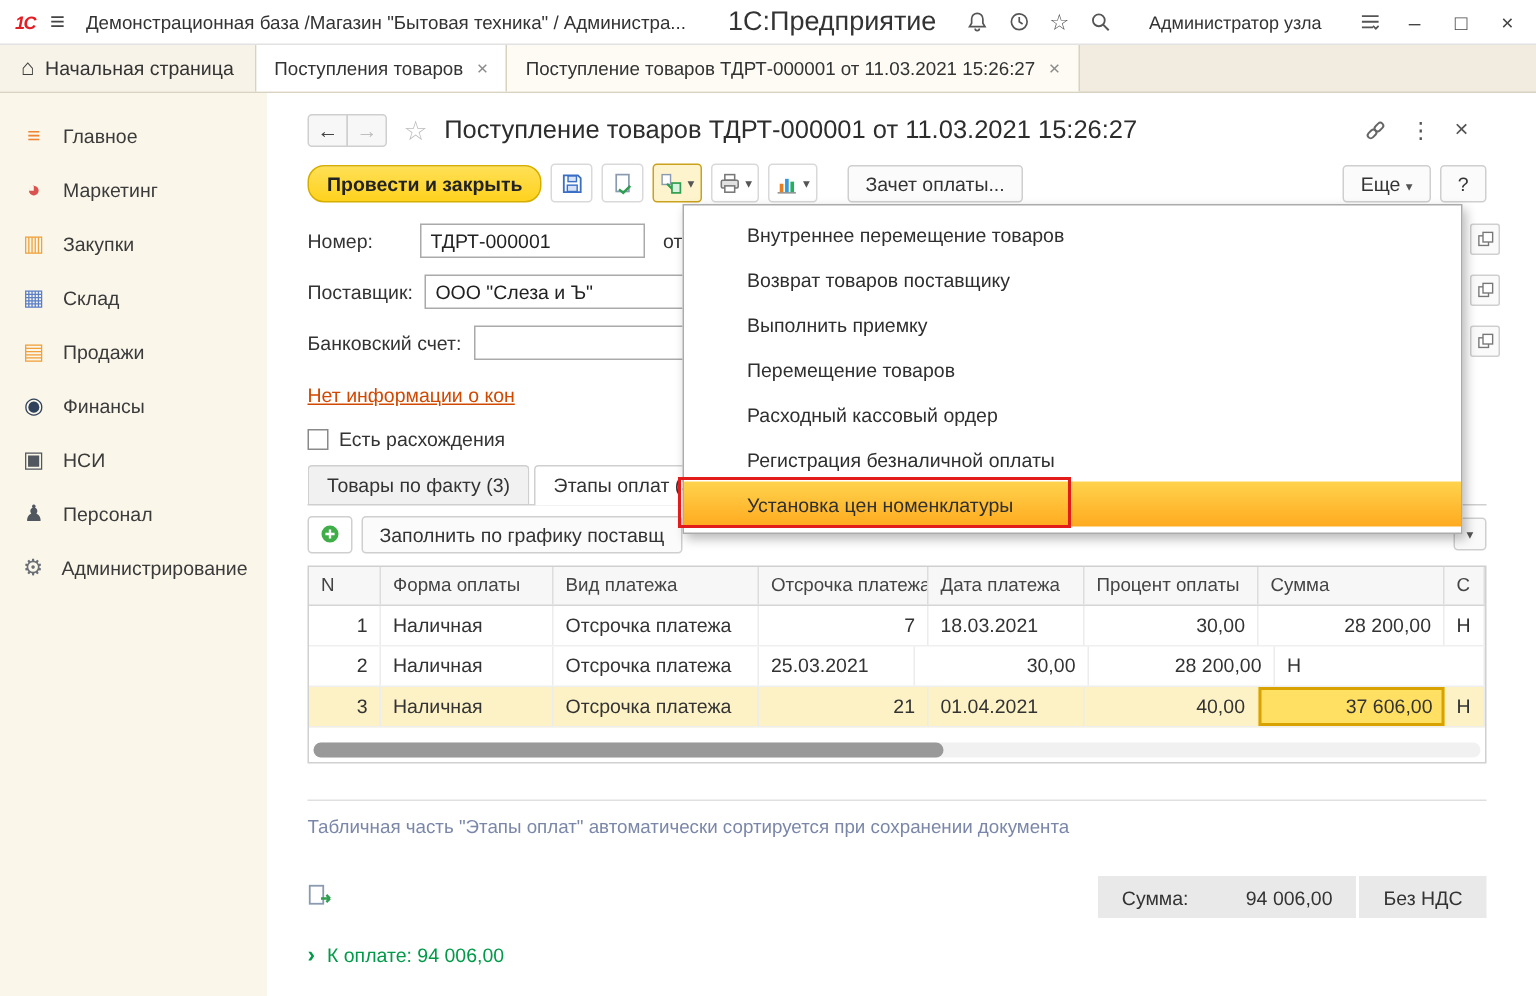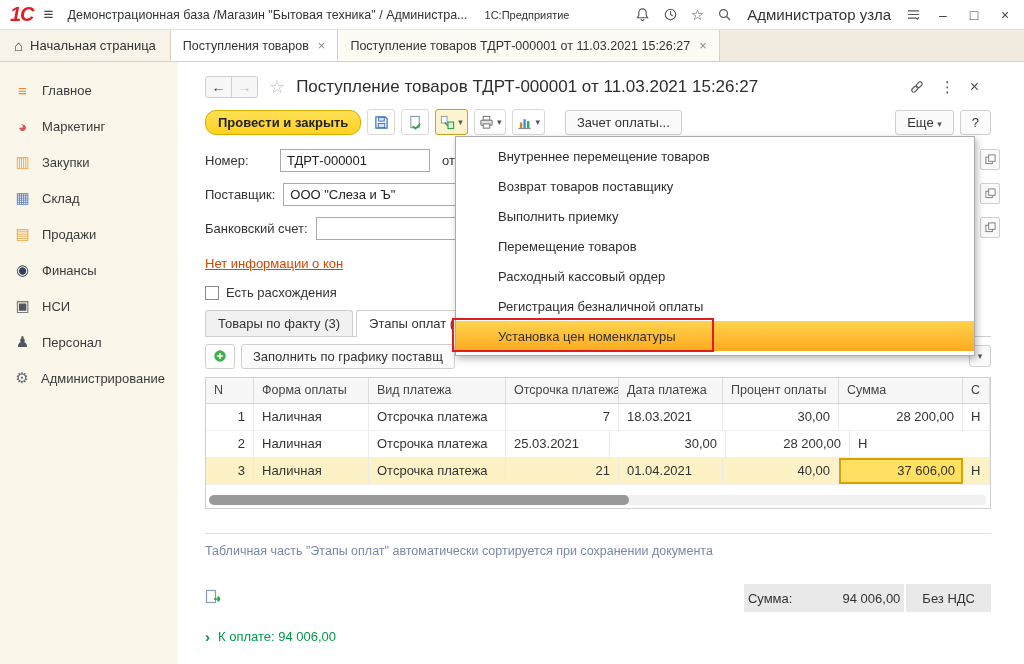--- a/index.html
+++ b/index.html
@@ -3,28 +3,28 @@
 <meta charset="utf-8">
 <style>
   * { margin:0; padding:0; box-sizing:border-box; }
   html,body { width:1024px; height:664px; }
   body { font-family:"Liberation Sans", sans-serif; font-size:13px; color:#333; background:#fff; }
   .app { position:relative; width:1024px; height:664px; overflow:hidden; background:#fff; }
 
   
   .titlebar { position:absolute; top:0; left:0; right:0; height:30px; background:#fff;
               border-bottom:1px solid #e2e2e2; display:flex; align-items:center; padding:0 10px; gap:10px; }
-  .logo { color:#e31e24; font-weight:bold; font-size:20px; font-style:italic; letter-spacing:-1px; }
+  .logo { color:#e31e24; font-weight:bold; font-size:12px; font-style:italic; letter-spacing:-1px; }
   .burger { font-size:17px; color:#444; cursor:pointer; }
   .tb-title { font-size:12.5px; color:#333; margin-left:4px; white-space:nowrap; }
-  .tb-app { font-size:11px; color:#333; margin-left:7px; }
+  .tb-app { font-size:18px; color:#333; margin-left:18px; }
   .tb-right { margin-left:auto; display:flex; align-items:center; gap:13px; }
   .tb-ico { color:#555; display:flex; align-items:center; cursor:pointer; }
   .tb-star { font-size:15px; color:#555; }
-  .tb-user { font-size:15px; color:#333; margin:0 2px; }
+  .tb-user { font-size:12px; color:#333; margin:0 12px; }
   .win-btn { font-size:14px; color:#444; width:18px; text-align:center; cursor:pointer; }
 
   
   .tabbar { position:absolute; top:30px; left:0; right:0; height:32px; background:#f1ecdf;
             border-bottom:1px solid #d8d2c2; display:flex; align-items:stretch; }
   .home { display:flex; align-items:center; gap:7px; padding:0 14px; background:#f7f3e8;
           border-right:1px solid #d8d2c2; cursor:pointer; }
   .home-ico { font-size:15px; color:#3f3f3f; }
   .tab { display:flex; align-items:center; gap:9px; padding:0 12px; border-right:1px solid #d8d2c2;
          background:#ffffff; font-size:12.5px; color:#333; cursor:pointer; white-space:nowrap; }
@@ -101,21 +101,21 @@
   .w-n{width:48px;} .w-form{width:115px;} .w-kind{width:137px;} .w-delay{width:113px;}
   .w-dt{width:104px;} .w-pct{width:116px;} .w-sum{width:124px;} .w-extra{flex:1;}
   .cell-focus { background:#ffe063; border:2px solid #d8a200; padding:3px 6px; }
   .hscroll { position:absolute; left:3px; right:3px; bottom:3px; height:10px; background:#f1f1f1; border-radius:5px; }
   .hthumb { width:420px; height:10px; background:#999; border-radius:5px; cursor:grab; }
 
   .note { margin-top:24px; padding-top:10px; border-top:1px solid #e0e0e0; color:#7a87a8; font-size:12.5px; }
 
   .footer { display:flex; align-items:center; margin-top:26px; height:28px; }
   .sum-group { margin-left:auto; display:flex; gap:2px; }
-  .sum-box { display:flex; align-items:center; background:#e9e9e9; height:28px; padding:0 4px; gap:28px; }
+  .sum-box { display:flex; align-items:center; background:#e9e9e9; height:28px; padding:0 16px; gap:16px; }
   .sum-val { min-width:80px; text-align:right; }
   .vat-box { display:flex; align-items:center; background:#e9e9e9; height:28px; padding:0 16px; }
 
   .pay-link { margin-top:16px; display:flex; align-items:center; gap:8px; color:#009a48; cursor:pointer; width:max-content; }
   .pay-chevron { font-weight:bold; font-size:15px; }
 
   
   .ctx-menu { position:absolute; left:455px; top:136px; width:520px; background:#fff;
               border:1px solid #ababab; box-shadow:2px 3px 7px rgba(0,0,0,.28); padding:4px 0; z-index:20; }
   .ctx-item { height:30px; display:flex; align-items:center; padding:0 16px 0 42px; font-size:13px;

